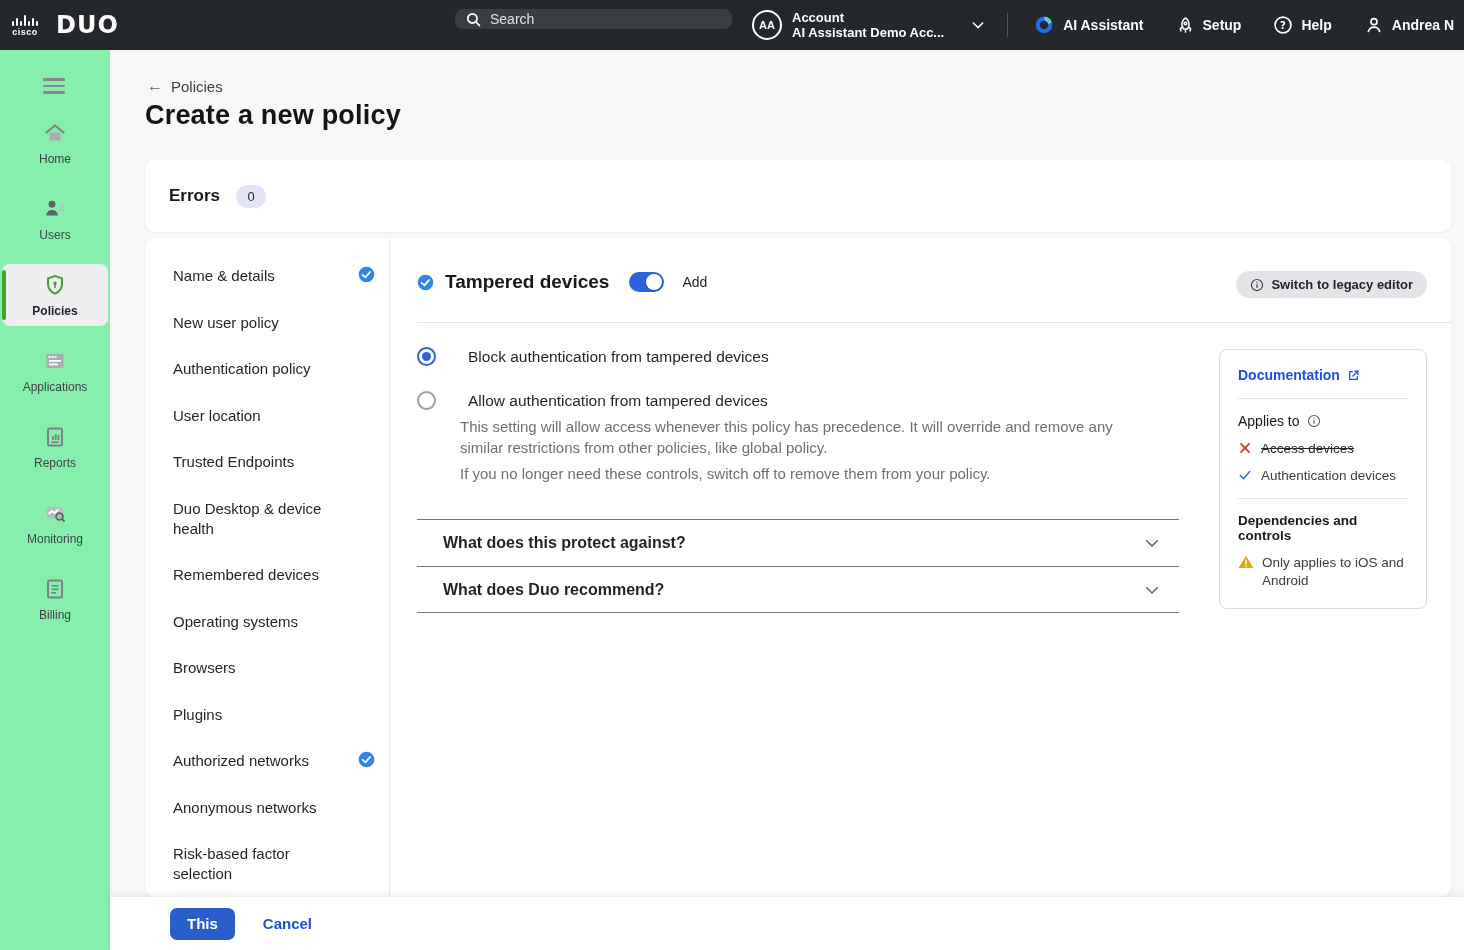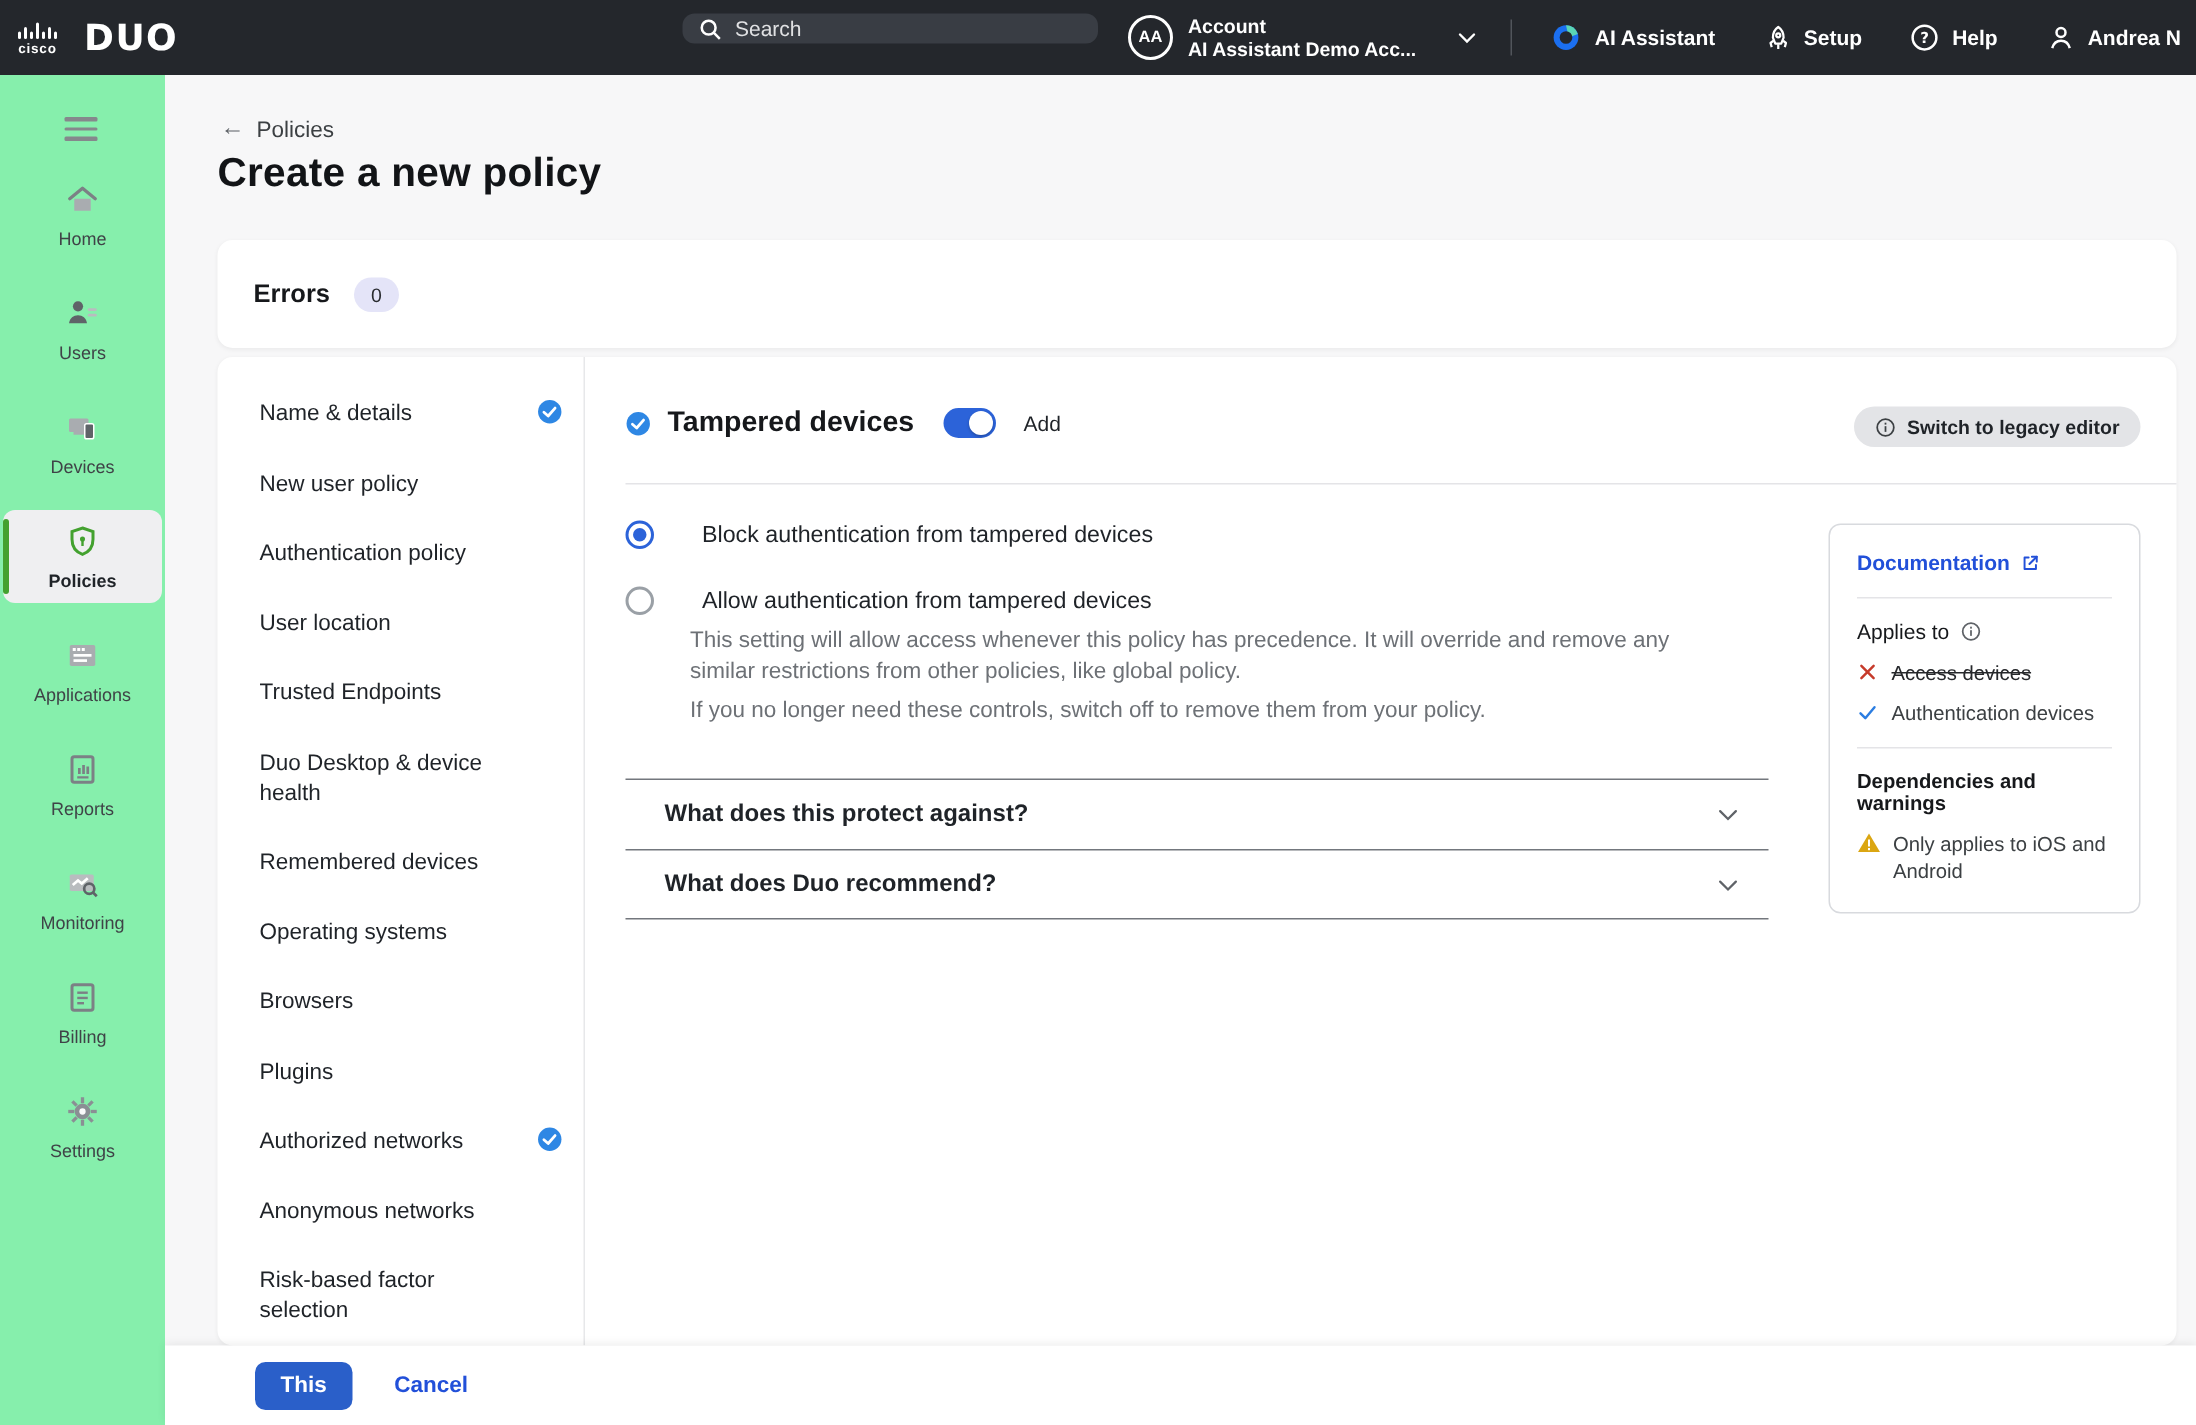--- a/index.html
+++ b/index.html
@@ -206,28 +206,20 @@
     <div class="side-item">
       <svg class="ico" width="24" height="24" viewBox="0 0 24 24">
           <circle cx="9" cy="7.2" r="3.4" fill="#5f6368"></circle>
           <path d="M3 18.5c.5-3.6 3-5.4 6-5.4s5.5 1.8 6 5.4z" fill="#5f6368"></path>
           <rect x="15.5" y="8.5" width="6" height="1.8" rx=".9" fill="#b9bcbf"></rect>
           <rect x="15.5" y="12.2" width="6" height="1.8" rx=".9" fill="#b9bcbf"></rect>
         </svg>
       <span class="lbl">Users</span>
     </div>
 
-    <div class="side-item">
-      <svg class="ico" width="24" height="24" viewBox="0 0 24 24">
-          <rect x="3" y="6" width="13" height="9" rx="1" fill="#a9acb0"></rect>
-          <rect x="6" y="15" width="7" height="1.8" fill="#a9acb0"></rect>
-          <rect x="13.5" y="9.5" width="6" height="10" rx="1.2" fill="#5f6368" stroke="#fff" stroke-width="1"></rect>
-        </svg>
-      <span class="lbl">Devices</span>
-    </div>
 
     <div class="side-item active">
       <svg class="ico" width="24" height="24" viewBox="0 0 24 24">
           <path d="M12 3l7 2.4v5.1c0 5-2.9 8.6-7 10.1-4.1-1.5-7-5.1-7-10.1V5.4z" fill="none" stroke="#43a12f" stroke-width="2"></path>
           <circle cx="12" cy="10.3" r="1.7" fill="#43a12f"></circle>
           <rect x="11.2" y="11" width="1.6" height="4" fill="#43a12f"></rect>
         </svg>
       <span class="lbl">Policies</span>
     </div>
 
@@ -267,39 +259,20 @@
     <div class="side-item">
       <svg class="ico" width="24" height="24" viewBox="0 0 24 24">
           <rect x="5" y="3.5" width="14" height="17" rx="1.5" fill="none" stroke="#7c8085" stroke-width="2"></rect>
           <rect x="8.5" y="8" width="7" height="1.6" fill="#7c8085"></rect>
           <rect x="8.5" y="11.5" width="7" height="1.6" fill="#7c8085"></rect>
           <rect x="8.5" y="15" width="4.5" height="1.6" fill="#7c8085"></rect>
         </svg>
       <span class="lbl">Billing</span>
     </div>
 
-    <div class="side-item">
-      <svg class="ico" width="24" height="24" viewBox="0 0 24 24">
-          <g fill="#8a8f94">
-            <circle cx="12" cy="12" r="5.2"></circle>
-            <g>
-              <rect x="10.9" y="2.5" width="2.2" height="4"></rect>
-              <rect x="10.9" y="17.5" width="2.2" height="4"></rect>
-              <rect x="2.5" y="10.9" width="4" height="2.2"></rect>
-              <rect x="17.5" y="10.9" width="4" height="2.2"></rect>
-              <rect x="10.9" y="2.5" width="2.2" height="4" transform="rotate(45 12 12)"></rect>
-              <rect x="10.9" y="17.5" width="2.2" height="4" transform="rotate(45 12 12)"></rect>
-              <rect x="2.5" y="10.9" width="4" height="2.2" transform="rotate(45 12 12)"></rect>
-              <rect x="17.5" y="10.9" width="4" height="2.2" transform="rotate(45 12 12)"></rect>
-            </g>
-          </g>
-          <circle cx="12" cy="12" r="2.1" fill="#fafafb"></circle>
-        </svg>
-      <span class="lbl">Settings</span>
-    </div>
   </div>
 
   <div class="breadcrumb">
     <span class="arrow">←</span>
     <span>Policies</span>
   </div>
   <div class="page-title">Create a new policy</div>
 
   <div class="errors-card">
     <span class="errors-label">Errors</span>
@@ -435,21 +408,21 @@
             </svg>
           <span class="txt">Access devices</span>
         </div>
         <div class="applies-row">
           <svg class="ico" width="14" height="14" viewBox="0 0 24 24" fill="none" stroke="#2b7de1" stroke-width="2.8" stroke-linecap="round" stroke-linejoin="round">
               <polyline points="4,13 9.5,18.5 20,6"></polyline>
             </svg>
           <span class="txt">Authentication devices</span>
         </div>
         <div class="panel-div"></div>
-        <div class="dep-title">Dependencies and warnings</div>
+        <div class="dep-title">Dependencies and controls</div>
         <div class="warn-row">
           <svg class="ico" width="16" height="16" viewBox="0 0 24 24">
               <path d="M12 2.5 23 21H1z" fill="#dba612"></path>
               <rect x="11" y="8.5" width="2" height="7" fill="#fff"></rect>
               <rect x="11" y="17" width="2" height="2.2" fill="#fff"></rect>
             </svg>
           <span>Only applies to iOS and Android</span>
         </div>
       </div>
     </div>

